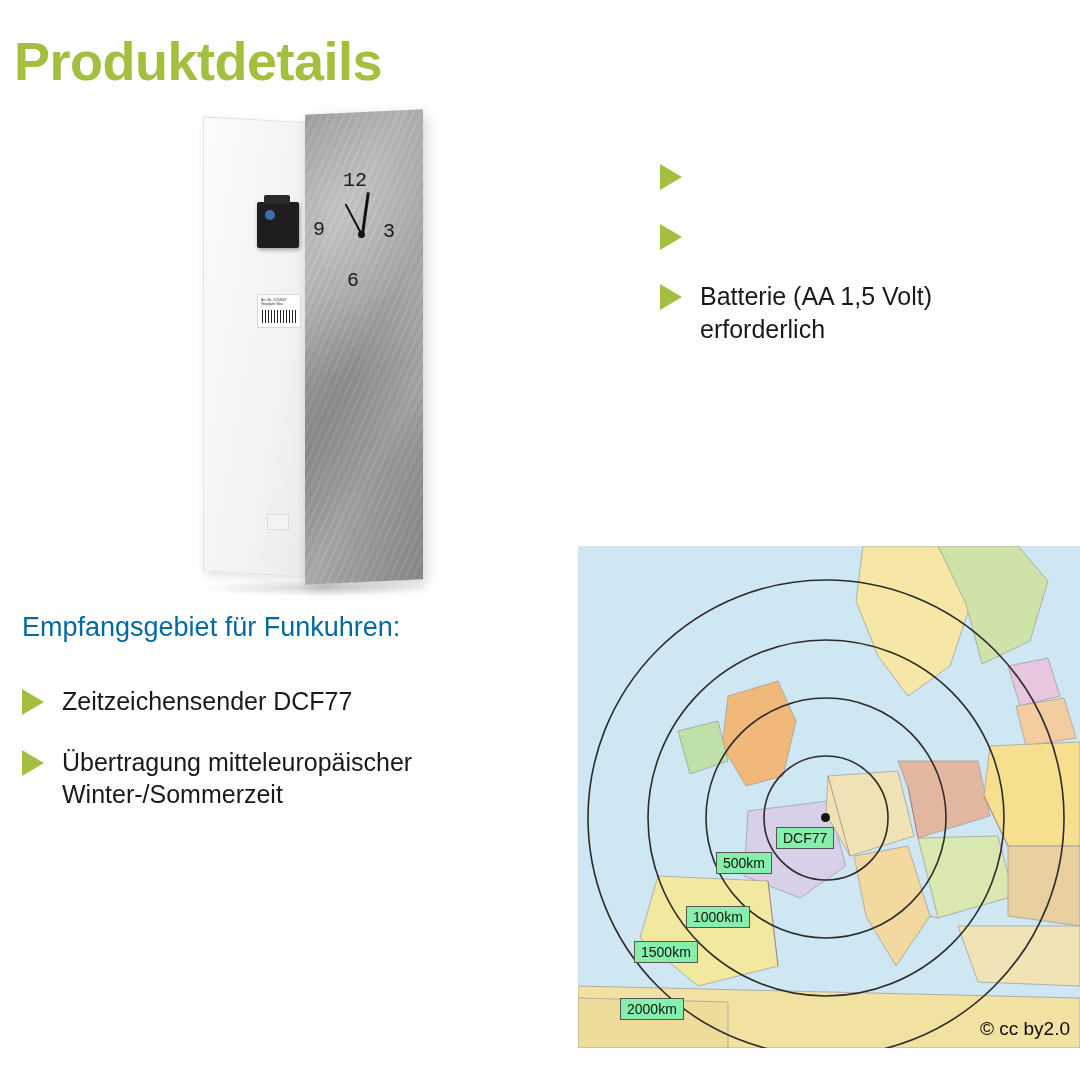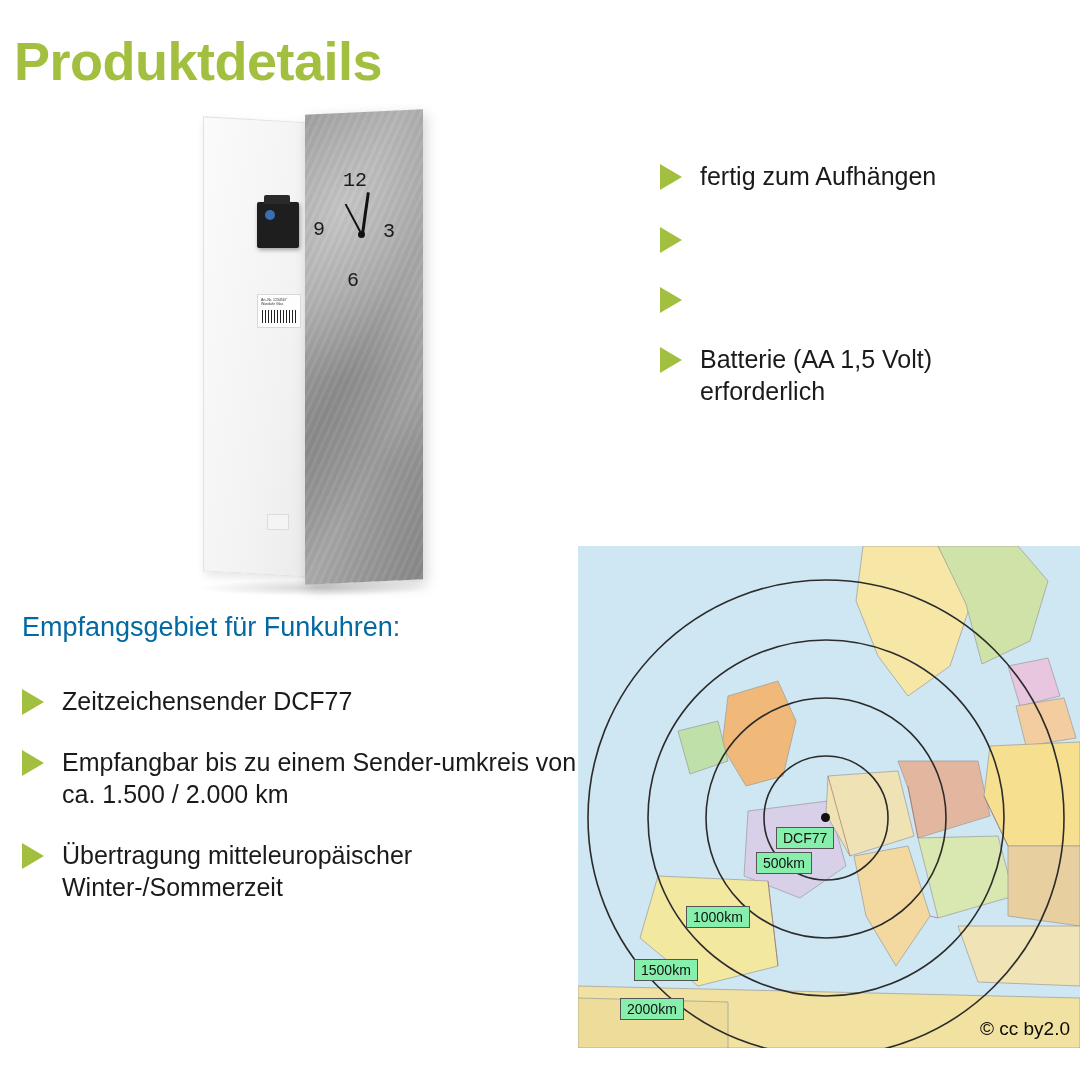--- a/index.html
+++ b/index.html
@@ -301,43 +301,35 @@
     <div class="stxt">Art.-Nr. 1234567 Wanduhr Glas</div>
     <div class="barcode"></div>
   </div>
 
   <div class="foot"></div>
 </div>
 
 <div class="features">
   <div class="feature">
     <span class="arrow"></span>
-    <span class="feature-text">fertig zum Aufhängen</span>
-  </div>
-  <div class="feature">
-    <span class="arrow"></span>
   </div>
   <div class="feature">
     <span class="arrow"></span>
   </div>
   <div class="feature">
     <span class="arrow"></span>
     <span class="feature-text">Batterie (AA 1,5 Volt) erforderlich</span>
   </div>
 </div>
 
 <div class="reception-heading">Empfangsgebiet für Funkuhren:</div>
 <div class="reception-list">
   <div class="feature">
     <span class="arrow"></span>
     <span class="feature-text">Zeitzeichensender DCF77</span>
-  </div>
-  <div class="feature">
-    <span class="arrow"></span>
-    <span class="feature-text">Empfangbar bis zu einem Sender-umkreis von ca. 1.500 / 2.000 km</span>
   </div>
   <div class="feature">
     <span class="arrow"></span>
     <span class="feature-text">Übertragung mitteleuropäischer Winter-/Sommerzeit</span>
   </div>
 </div>
 
 <div class="map">
   <svg width="502" height="502" viewBox="0 0 502 502">
 
@@ -384,19 +376,19 @@
       <circle cx="248" cy="272" r="62"></circle>
       <circle cx="248" cy="272" r="120"></circle>
       <circle cx="248" cy="272" r="178"></circle>
       <circle cx="248" cy="272" r="238"></circle>
     </g>
   </svg>
 
   <div class="dcf-dot" style="left:243px; top:267px;"></div>
 
   <div class="map-label" style="left:198px; top:281px;">DCF77</div>
-  <div class="map-label" style="left:138px; top:306px;margin-left:40px;">500km</div>
+  <div class="map-label" style="left:138px; top:306px;">500km</div>
   <div class="map-label" style="left:108px; top:360px;">1000km</div>
-  <div class="map-label" style="left:56px;  top:413px;">1500km</div>
+  <div class="map-label" style="left:56px;  top:395px;">1500km</div>
   <div class="map-label" style="left:42px;  top:452px;">2000km</div>
 
   <div class="credit">© cc by2.0</div>
 </div>
 
 </body></html>

